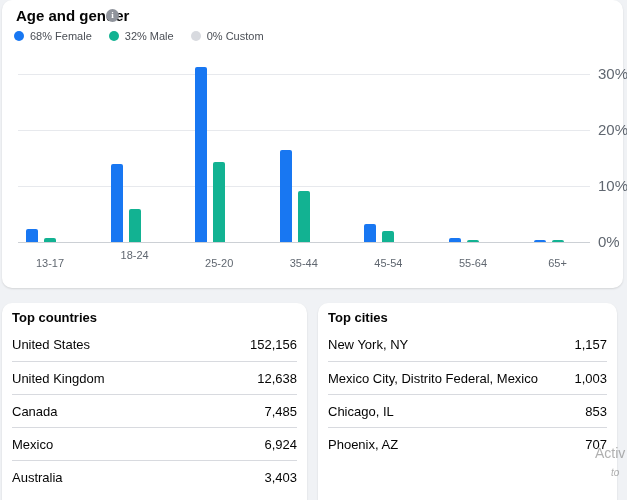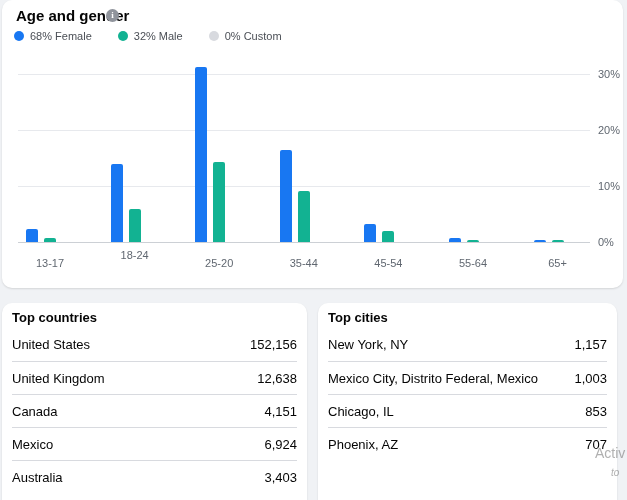--- a/index.html
+++ b/index.html
@@ -19,29 +19,29 @@
     position:absolute;left:14px;top:7px;margin:0;
     font-size:15px;font-weight:700;color:#050505;line-height:17px;
   }
   .info-dot{
     position:absolute;left:104px;top:9px;width:13px;height:13px;border-radius:50%;
     background:#90949c;color:#fff;font-size:9px;font-weight:700;
     display:flex;align-items:center;justify-content:center;cursor:pointer;
     font-family:"Liberation Serif",serif;line-height:1;
   }
   .legend{
-    position:absolute;left:12px;top:30px;display:flex;align-items:center;gap:26px;
+    position:absolute;left:12px;top:30px;display:flex;align-items:center;gap:17px;
   }
   .legend-item{display:flex;align-items:center;}
   .legend-dot{width:10px;height:10px;border-radius:50%;margin-right:6px;flex:0 0 auto;}
   .legend-label{font-size:11px;color:#4b4f56;white-space:nowrap;}
   .plot{position:absolute;left:0;top:0;width:100%;height:100%;}
   .gridline{position:absolute;left:16px;width:572px;height:1px;background:#E7E9ED;}
   .gridline.base{background:#CCD0D5;}
-  .ytick{position:absolute;left:596px;width:30px;font-size:11px;color:#606770;line-height:14px;}
+  .ytick{position:absolute;left:596px;width:30px;font-size:15px;color:#606770;line-height:14px;}
   .bar{position:absolute;border-radius:2px 2px 0 0;}
   .xtick{position:absolute;width:60px;text-align:center;font-size:11px;color:#606770;}
   
   .list-card{top:303px;height:230px;}
   .list-card.countries{left:2px;width:305px;}
   .list-card.cities{left:318px;width:299px;}
   .list-title{
     margin:0;padding:8px 10px 3px;font-size:13px;font-weight:700;color:#050505;line-height:14px;
   }
   .list-rows{padding:0;}
@@ -118,21 +118,21 @@
         <div class="list-row">
           <div class="row-name">United States</div>
           <div class="row-value">152,156</div>
         </div>
         <div class="list-row">
           <div class="row-name">United Kingdom</div>
           <div class="row-value">12,638</div>
         </div>
         <div class="list-row">
           <div class="row-name">Canada</div>
-          <div class="row-value">4,151</div>
+          <div class="row-value">7,485</div>
         </div>
         <div class="list-row">
           <div class="row-name">Mexico</div>
           <div class="row-value">6,924</div>
         </div>
         <div class="list-row">
           <div class="row-name">Australia</div>
           <div class="row-value">3,403</div>
         </div>
       </div>

